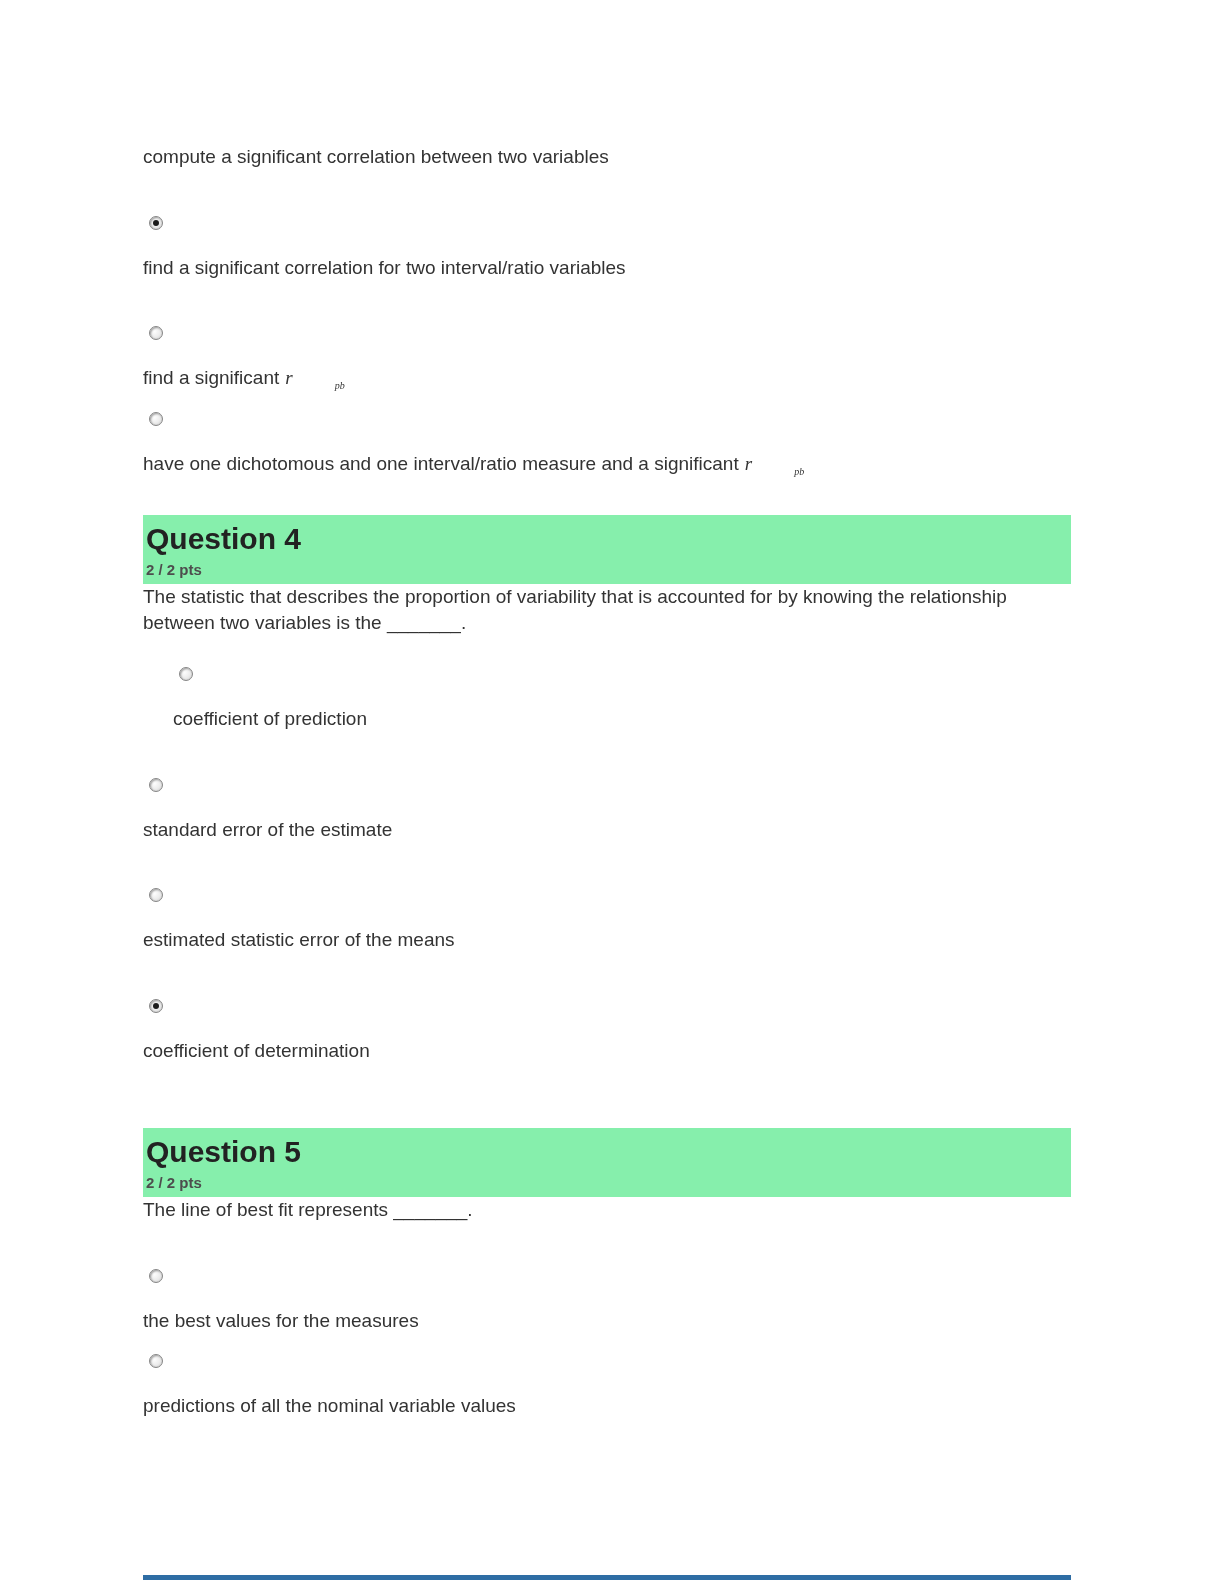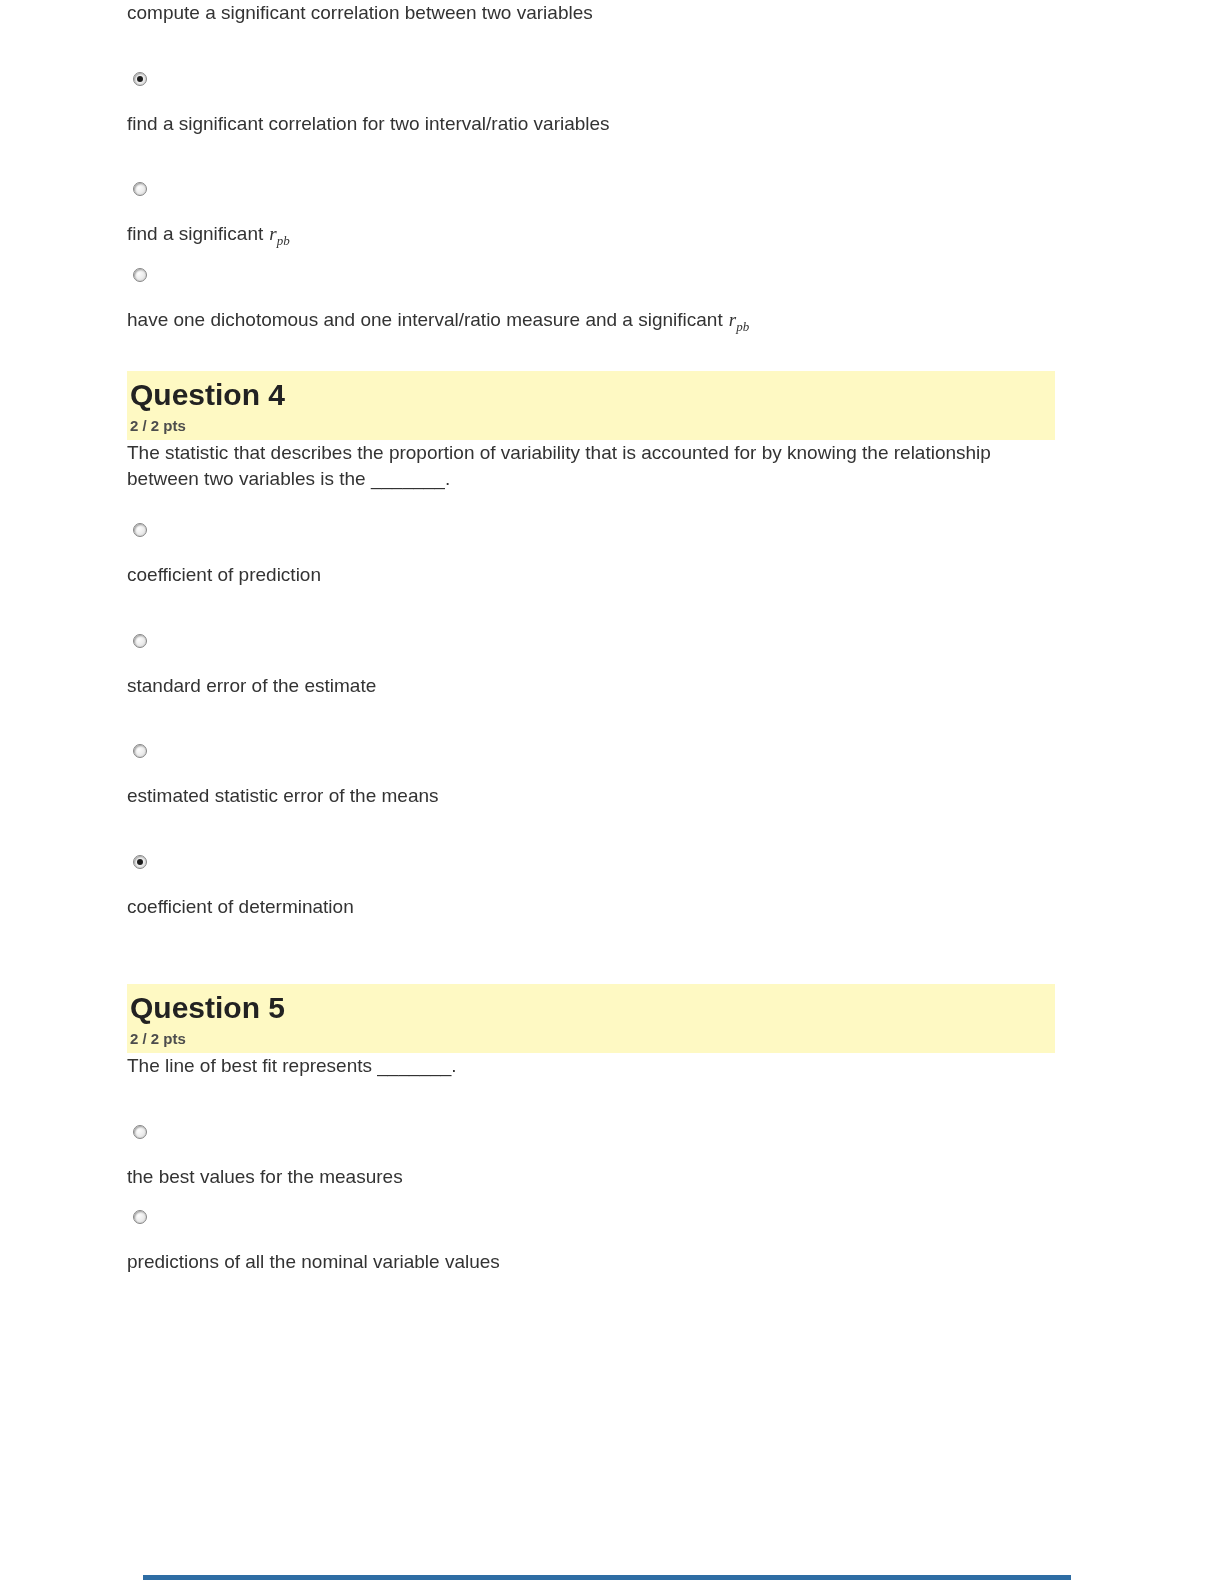--- a/index.html
+++ b/index.html
@@ -8,31 +8,32 @@
     width: 1224px;
     height: 1584px;
     background: #ffffff;
     font-family: "Liberation Sans", sans-serif;
     color: #333333;
     position: relative;
     overflow: hidden;
   }
   .content {
     position: absolute;
-    left: 127px;
+    left: 143px;
     top: 0;
     width: 928px;
+    padding-top: 144px;
   }
   .text-line, .option-label, .prompt {
     font-size: 19px;
     line-height: 1.4;
   }
   .option { margin-top: 45px; }
   .option.tight { margin-top: 20px; }
-  .option.first { margin-top: 30px; }
+  .option.first { margin-top: 30px; margin-left: 30px; }
   .radio {
     display: inline-block;
     width: 14px;
     height: 14px;
     border-radius: 50%;
     background: radial-gradient(circle at 35% 35%, #ffffff 0%, #ececec 55%, #c9c9c9 100%);
     border: 1px solid #868686;
     box-shadow: inset 1px 1px 2px rgba(0,0,0,0.35);
     margin-left: 6px;
     position: relative;
@@ -43,21 +44,21 @@
     position: absolute;
     left: 3px;
     top: 3px;
     width: 6px;
     height: 6px;
     border-radius: 50%;
     background: #1c1c1c;
   }
   .option-label { margin-top: 21px; }
   .q-header {
-    background: #fef9c3;
+    background: #86efac;
     margin-top: 38px;
     padding: 7px 8px 5px 3px;
   }
   .q-header.mt-lg { margin-top: 64px; }
   .q-title {
     font-size: 30px;
     font-weight: bold;
     color: #222222;
     line-height: 1.15;
   }
@@ -68,22 +69,23 @@
     margin-top: 4px;
     line-height: 1.2;
   }
   .prompt { max-width: 920px; }
   .math {
     font-family: "Liberation Serif", serif;
     font-style: italic;
     margin-left: 6px;
   }
   .math sub {
-    font-size: 13px;
+    font-size: 10px;
     line-height: 0;
+    margin-left: 42px;
   }
   .bottom-bar {
     position: absolute;
     left: 143px;
     top: 1575px;
     width: 928px;
     height: 5px;
     background: #2e6da4;
   }
 </style>

